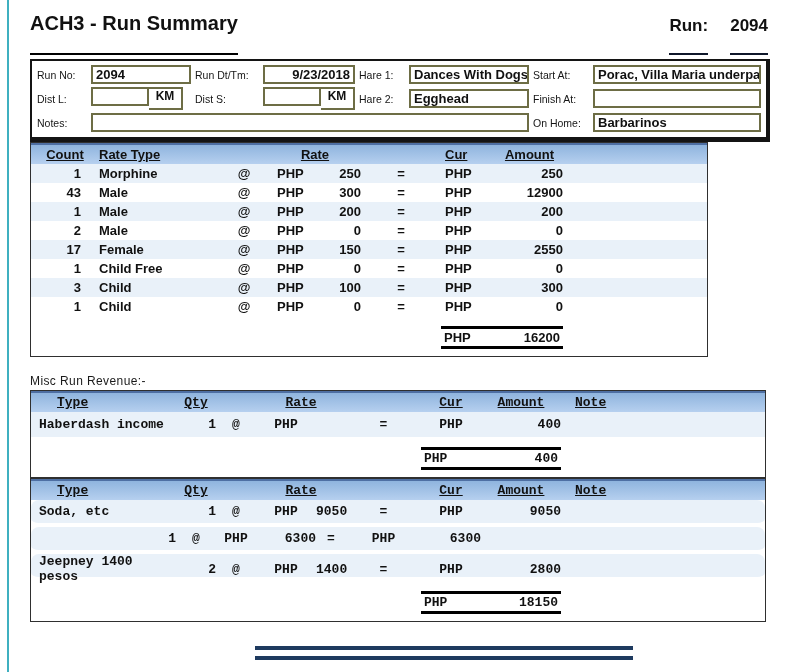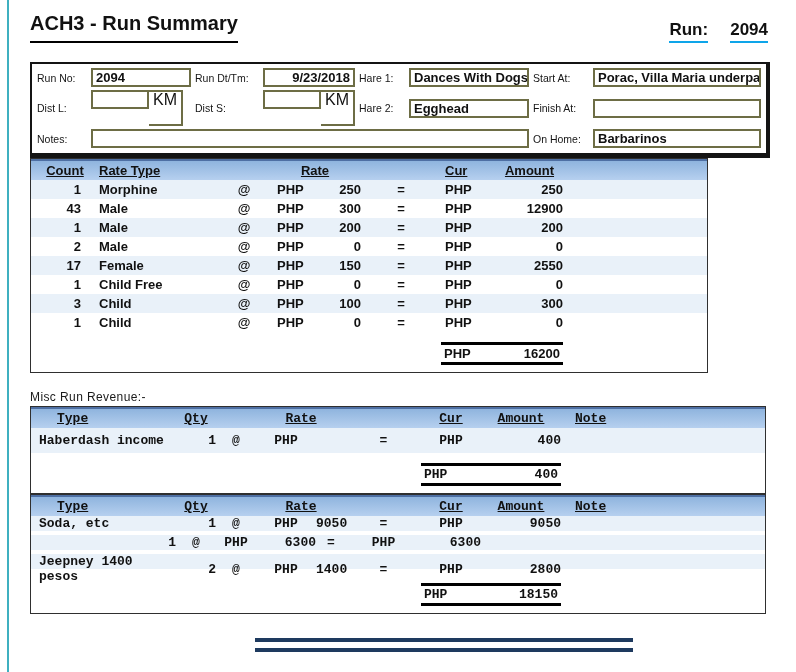--- a/index.html
+++ b/index.html
@@ -5,38 +5,38 @@
   * { box-sizing: border-box; margin: 0; padding: 0; }
   html,body { width:796px; height:672px; background:#fff; overflow:hidden; }
   body { font-family:"Liberation Sans", sans-serif; color:#111; position:relative; }
 
   .left-edge { position:absolute; left:7px; top:0; width:2px; height:672px; background:#3fb0c0; }
 
   .content { position:absolute; left:30px; top:12px; width:740px; }
 
   
   .hdr { display:flex; justify-content:space-between; align-items:flex-end; padding-right:2px; }
-  .title { font-size:20px; font-weight:bold; border-bottom:2px solid #000; padding-bottom:6px; }
+  .title { font-size:20px; font-weight:bold; border-bottom:2px solid #000; padding-bottom:18px; }
   .run-box { display:flex; gap:22px; align-items:flex-end; }
-  .run-lbl, .run-no { font-size:17px; font-weight:bold; border-bottom:2px solid #0ea5e9; padding-bottom:1px; }
-
-  
-  .form-box { margin-top:19px; border:2px solid #141414; border-right-width:4px; border-bottom-width:5px;
+  .run-lbl, .run-no { font-size:17px; font-weight:bold; border-bottom:2px solid #0f172a; padding-bottom:17px; }
+
+  
+  .form-box { margin-top:4px; border:2px solid #141414; border-right-width:4px; border-bottom-width:5px;
               padding:4px 5px 5px 5px; background:#fff; }
   .form-row { display:grid; grid-template-columns:50px 100px 64px 92px 46px 120px 56px 1fr; column-gap:4px;
               align-items:center; margin-bottom:3px; }
   .form-row:last-child { margin-bottom:0; }
   .flabel { font-size:10.5px; color:#151515; white-space:nowrap; }
   .ffield { border:2px solid #6d6d45; background:#fff; height:19px; font-size:13px; font-weight:bold;
             padding:0 3px; line-height:16px; white-space:nowrap; overflow:hidden; }
   .ffield.right { text-align:right; }
   .dist-wrap { display:flex; }
   .dist-wrap .ffield { width:58px; }
-  .km-box { border:2px solid #6d6d45; border-left:none; width:34px; height:36px; font-size:16px;
-            font-weight:normal; text-align:center; line-height:15px; }
+  .km-box { border:2px solid #6d6d45; border-left:none; width:34px; height:23px; font-size:12px;
+            font-weight:bold; text-align:center; line-height:15px; }
   .span-notes { grid-column:2 / 7; }
 
   
   .sec-label { font-size:12px; letter-spacing:0.4px; margin-top:17px; margin-bottom:2px; color:#1a1a1a; }
   .tbl { border:1px solid #2f2f2f; background:#fff; }
   .tbl-head { background:linear-gradient(#8fb4de,#b6d0ef); border-top:2px solid #4e6fa3; height:21px;
               align-items:center; }
   .hu { font-weight:bold; font-size:13px; text-decoration:underline; }
 
   .row { font-weight:bold; font-size:13px; align-items:center; }
@@ -45,21 +45,21 @@
 
   
   .rev-grid  { display:grid; grid-template-columns:50px 18px 120px 50px 52px 40px 80px 55px 67px 1fr; }
   .rev-tbl { width:678px; }
   .rev-grid.row { height:19px; }
 
   
   .wide-grid { display:grid; grid-template-columns:145px 40px 40px 60px 30px 75px 60px 80px 1fr; }
   .wide-tbl { width:736px;font-family:Liberation Mono, monospace; }
   .misc-row { height:25px; }
-  .exp-row { height:19px; }
+  .exp-row { height:27px;border-radius:8px; }
 
   .c-r { text-align:right; }
   .c-c { text-align:center; }
   .c-l { text-align:left; }
   .pad8 { padding-left:8px; }
   .pad4 { padding-left:4px; }
   .pad26 { padding-left:26px; }
   .pad14 { padding-left:14px; }
 
   .total-row { margin-top:10px; margin-bottom:7px; }

